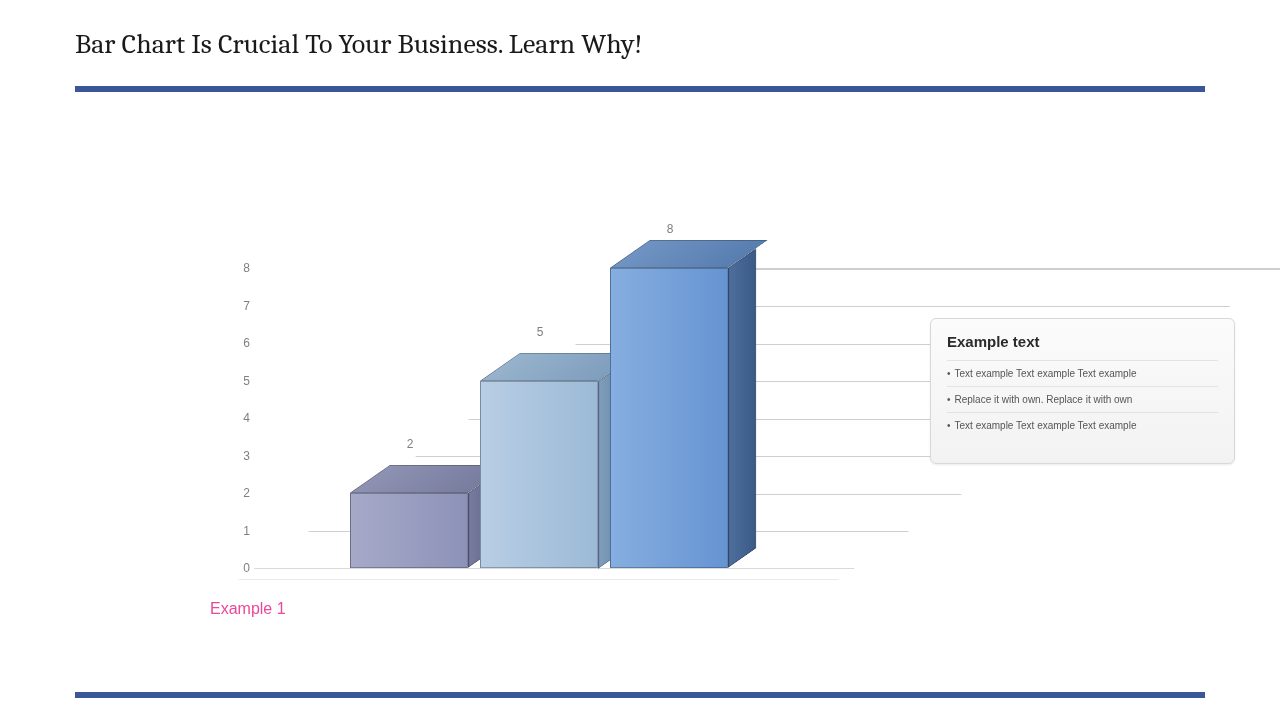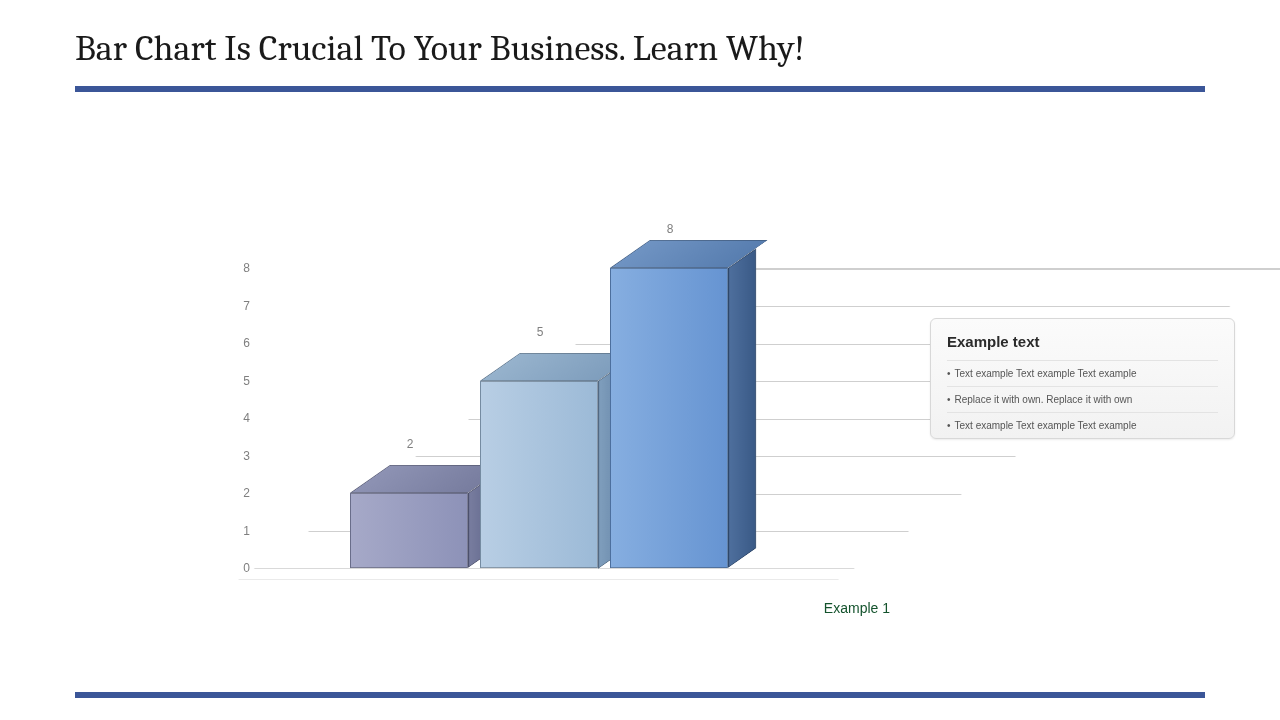--- a/index.html
+++ b/index.html
@@ -11,21 +11,21 @@
     overflow: hidden;
   }
   .slide {
     position: relative;
     width: 1280px; height: 720px;
   }
   .slide-title {
     position: absolute;
     left: 75px; top: 28px;
     font-family: "Cambria", "Georgia", serif;
-    font-size: 36px;
+    font-size: 28px;
     color: #1a1a1a;
     font-weight: 400;
   }
   .rule-top {
     position: absolute;
     left: 75px; top: 86px;
     width: 1130px; height: 6px;
     background: #3b5698;
   }
   .rule-bottom {
@@ -127,34 +127,34 @@
     transform-origin: bottom left;
   }
   .bar-label {
     position: absolute;
     font-size: 12px; color: #7f7f7f;
     transform: translate(-50%, 0);
   }
   .x-label {
     position: absolute;
     left: 0; top: 390px; width: 680px;
-    text-align: right;
-    font-size: 14px; color: #14532d;
+    text-align: left;
+    font-size: 16px; color: #ec4899;
   }
 
   
   .textbox {
     position: absolute;
     left: 930px; top: 318px;
     width: 305px;
     border: 1px solid #d8d8d8;
     border-radius: 6px;
     background: linear-gradient(#fbfbfb, #f2f2f2);
     box-shadow: 0 1px 2px rgba(0,0,0,.08);
-    padding: 14px 16px 0;
+    padding: 14px 16px 25px;
     box-sizing: border-box;
   }
   .textbox-title {
     font-size: 15px;
     font-weight: 700;
     color: #2b2b2b;
     margin-bottom: 10px;
   }
   .textbox ul {
     list-style: none; margin: 0; padding: 0;

